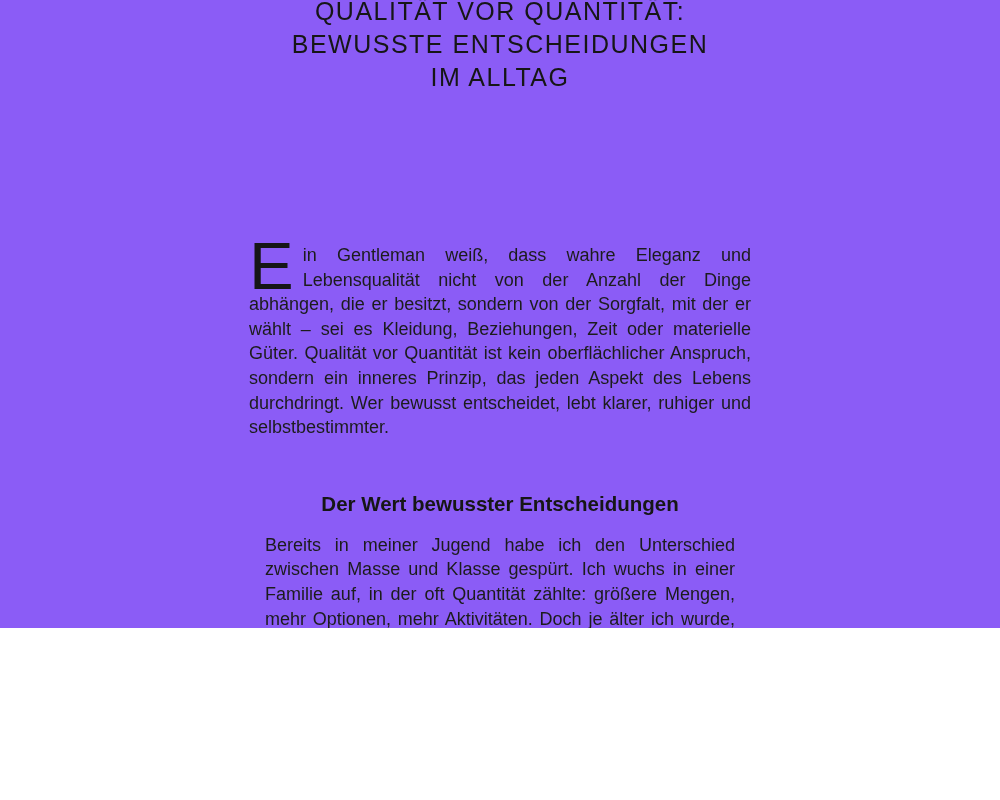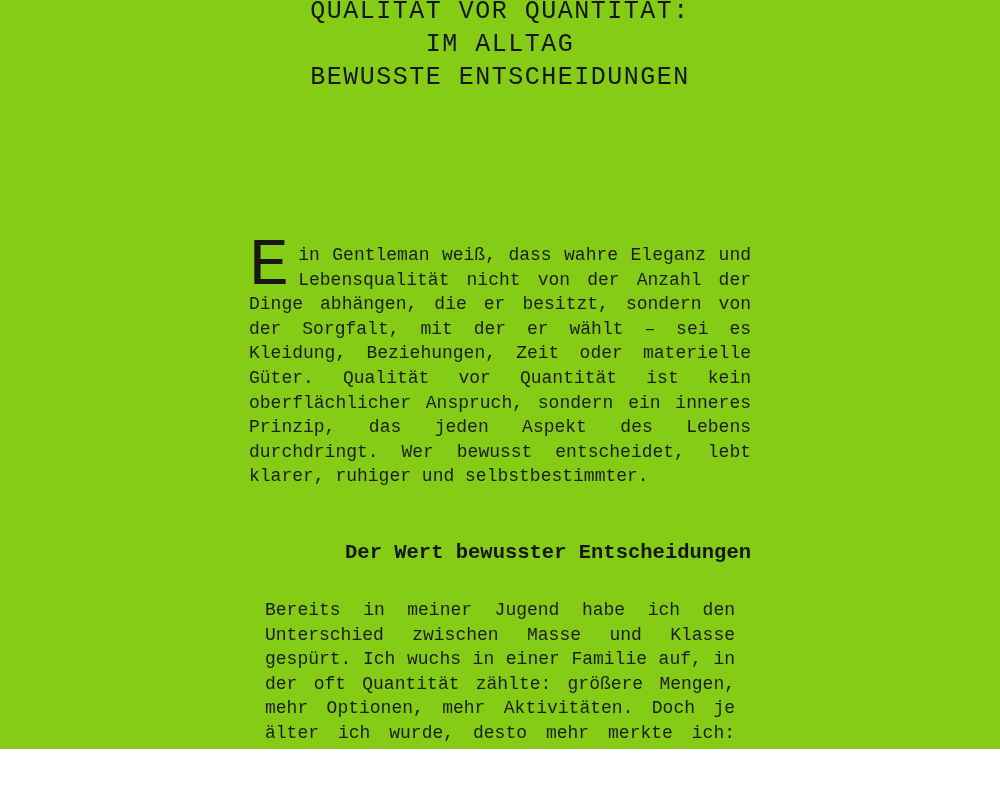--- a/index.html
+++ b/index.html
@@ -3,24 +3,24 @@
 <meta charset="utf-8">
 <style>
   html, body {
     margin: 0;
     padding: 0;
     background: #ffffff;
   }
   .page {
     position: relative;
     width: 1000px;
-    height: 749px;
-    background: #84cc16;
+    height: 628px;
+    background: #8b5cf6;
     color: #1a1a1a;
-    font-family: Liberation Mono, monospace;
+    font-family: Liberation Sans, sans-serif;
     overflow: hidden;
   }
   
   .chapter-title {
     margin-top: -5px;
     text-align: center;
     font-size: 25px;
     line-height: 33px;
     letter-spacing: 1.5px;
     font-weight: 400;
@@ -45,22 +45,22 @@
     float: left;
     font-size: 67px;
     line-height: 44px;
     padding: 1px 9px 0 0;
     color: #161616;
   }
   .section-heading {
     font-size: 20.5px;
     line-height: 26px;
     font-weight: 700;
-    text-align: right;
-    margin: 51px 0 32px 0;
+    text-align: center;
+    margin: 51px 0 16px 0;
     color: #161616;
   }
   .body-paragraph {
     margin: 16px;
   }
   
   .page-footer {
     position: absolute;
     left: 0;
     right: 0;
@@ -70,22 +70,22 @@
     color: #1c1c1c;
   }
 </style>
 </head>
 <body>
 
 <div class="page">
 
   <header class="chapter-title">
     <span class="title-line">QUALITÄT VOR QUANTITÄT:</span>
+    <span class="title-line">BEWUSSTE ENTSCHEIDUNGEN</span>
     <span class="title-line">IM ALLTAG</span>
-    <span class="title-line">BEWUSSTE ENTSCHEIDUNGEN</span>
   </header>
 
   <main class="text-column">
 
     <p class="opening-paragraph"><span class="drop-cap">E</span><span>in Gentleman weiß, dass wahre Eleganz und Lebensqualität nicht von der Anzahl der Dinge abhängen, die er besitzt, sondern von der Sorgfalt, mit der er wählt – sei es Kleidung, Beziehungen, Zeit oder materielle Güter. Qualität vor Quantität ist kein oberflächlicher Anspruch, sondern ein inneres Prinzip, das jeden Aspekt des Lebens durchdringt. Wer bewusst entscheidet, lebt klarer, ruhiger und selbstbestimmter.</span></p>
 
     <h2 class="section-heading">Der Wert bewusster Entscheidungen</h2>
 
     <p class="body-paragraph">Bereits in meiner Jugend habe ich den Unterschied zwischen Masse und Klasse gespürt. Ich wuchs in einer Familie auf, in der oft Quantität zählte: größere Mengen, mehr Optionen, mehr Aktivitäten. Doch je älter ich wurde, desto mehr merkte ich: Mehr bedeutet nicht automatisch besser. Ich besaß damals zum Beispiel zahlreiche T-Shirts, alle durchschnittlich, alle aus durchschnittlichen Materialien. Ich trug sie kaum bewusst, sie hatten keinen Wert für mich. Erst als ich begann, in wenige, hochwertige Kleidungsstücke zu investieren, änderte sich auch meine Wahrnehmung. Ein gutsitzendes Sakko, das aus bestem Stoff gefertigt war,</p>
 

